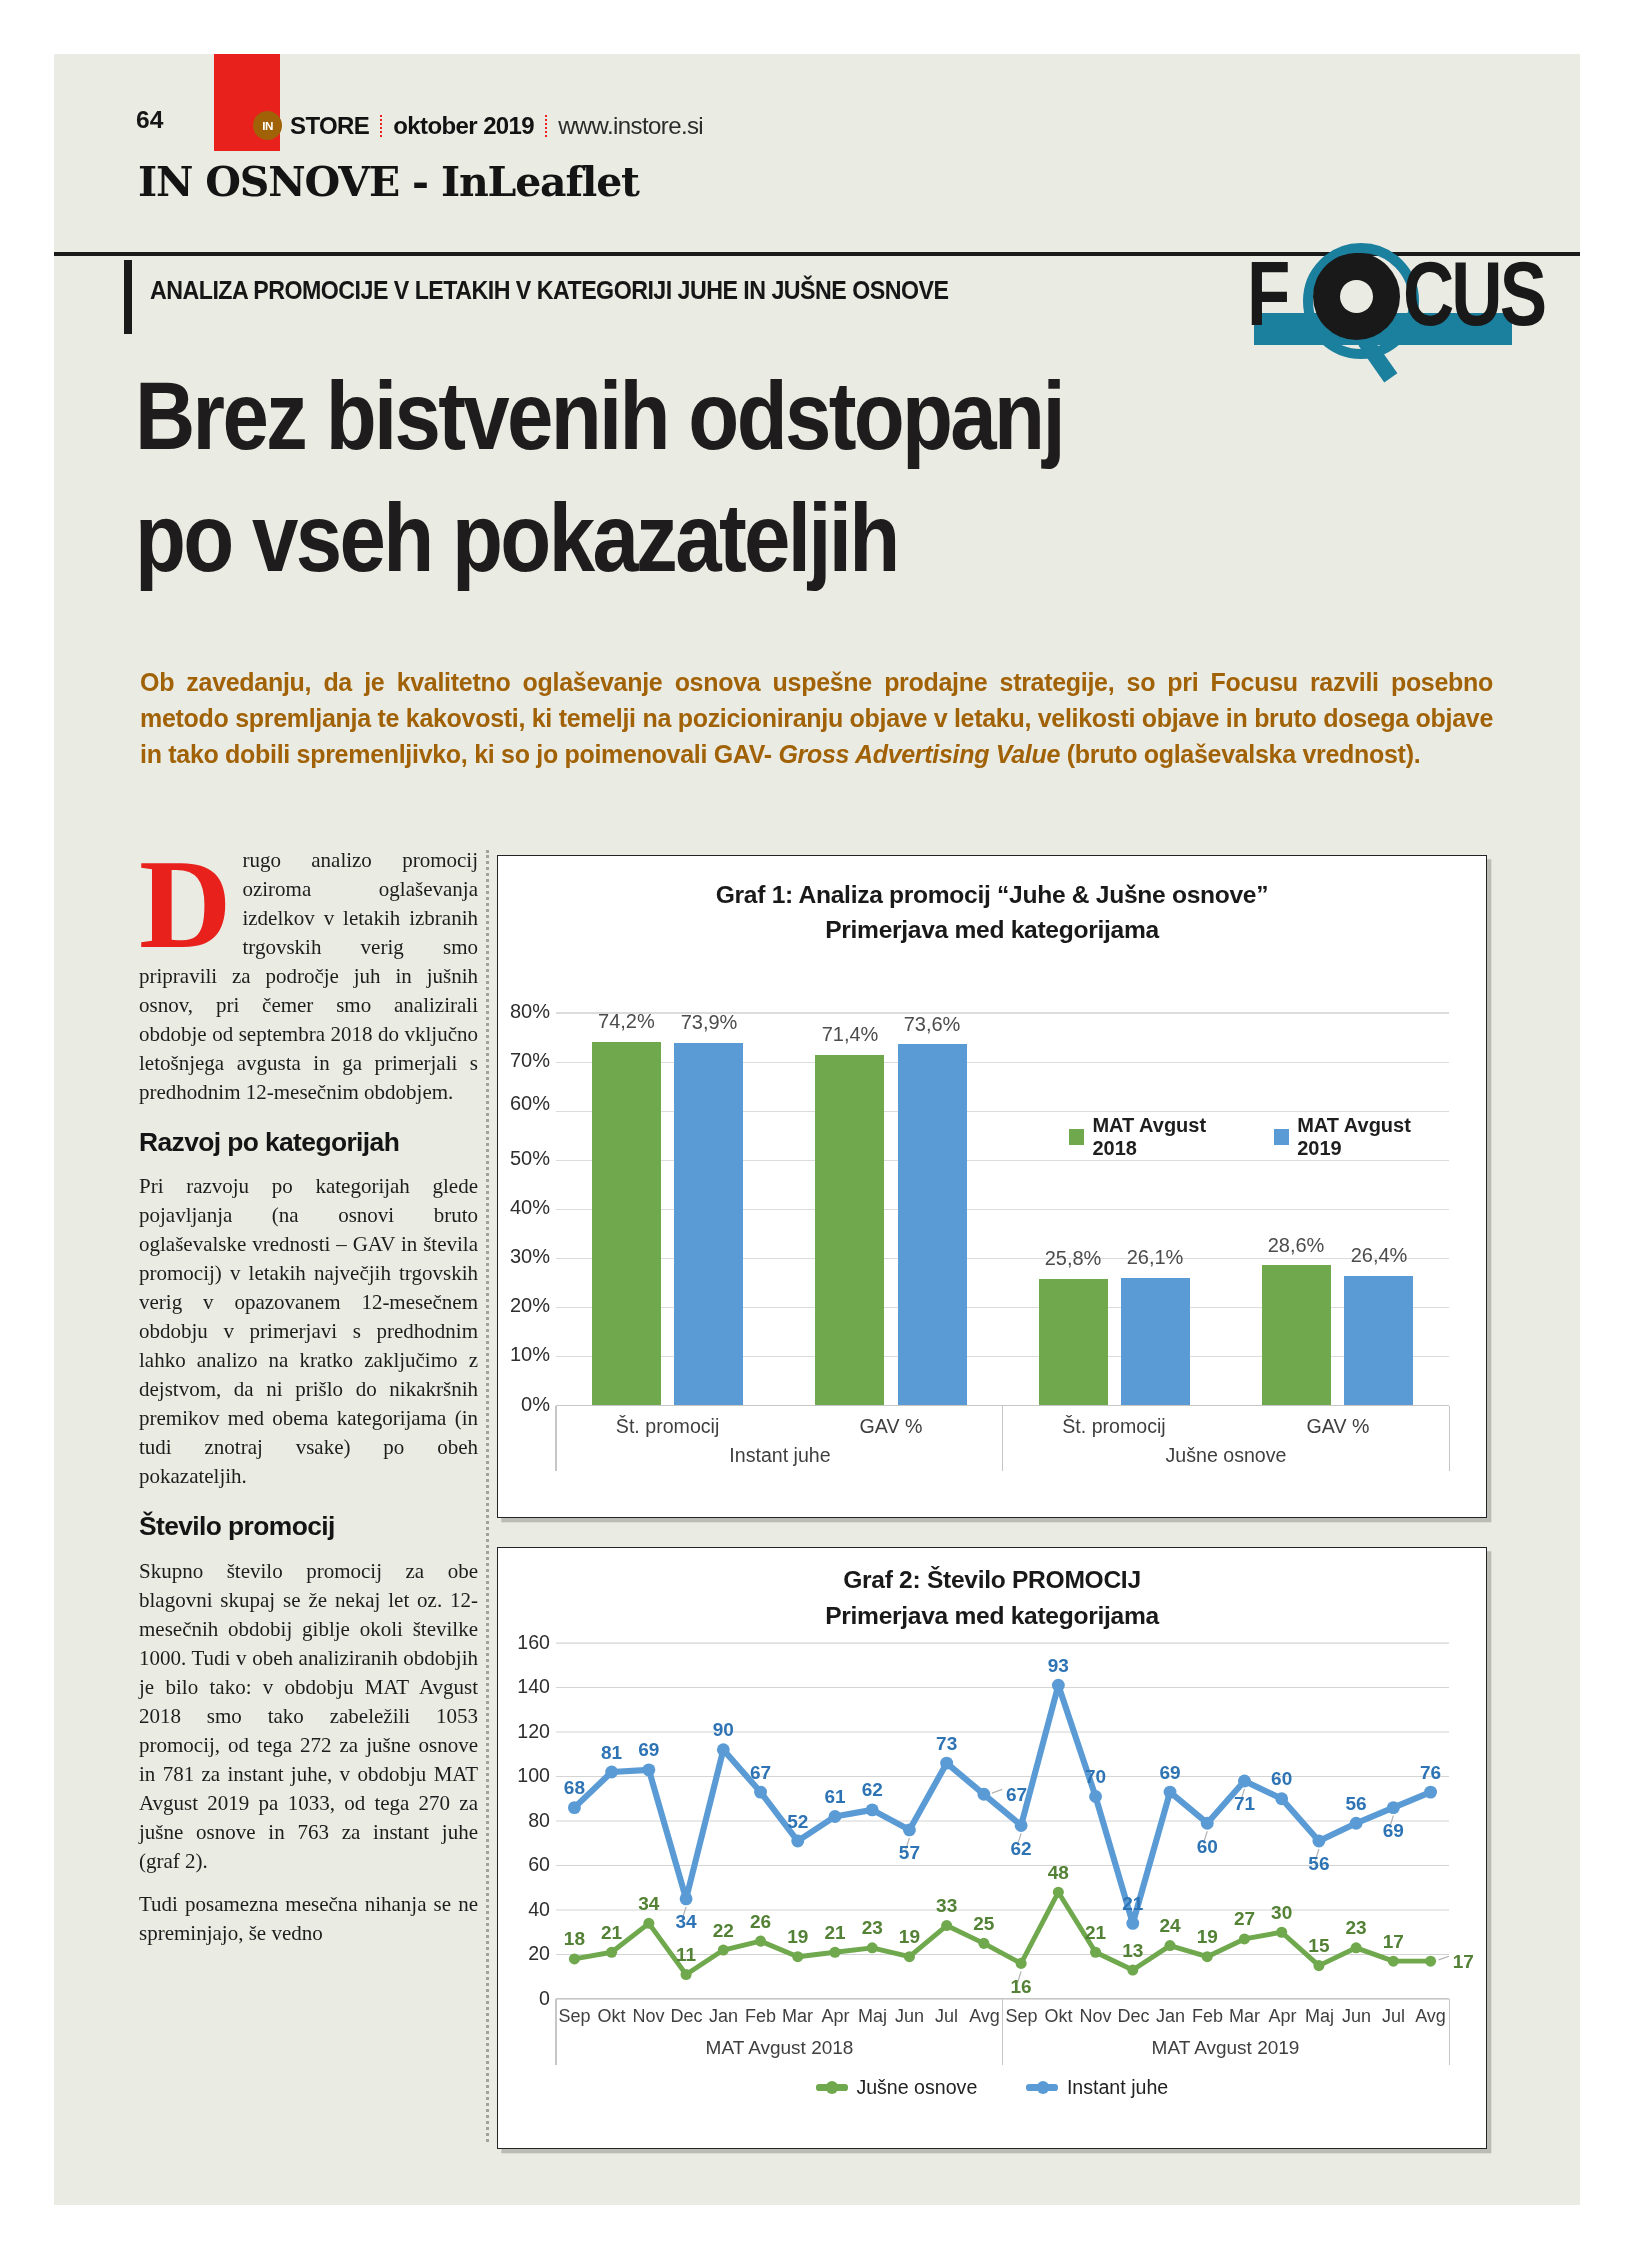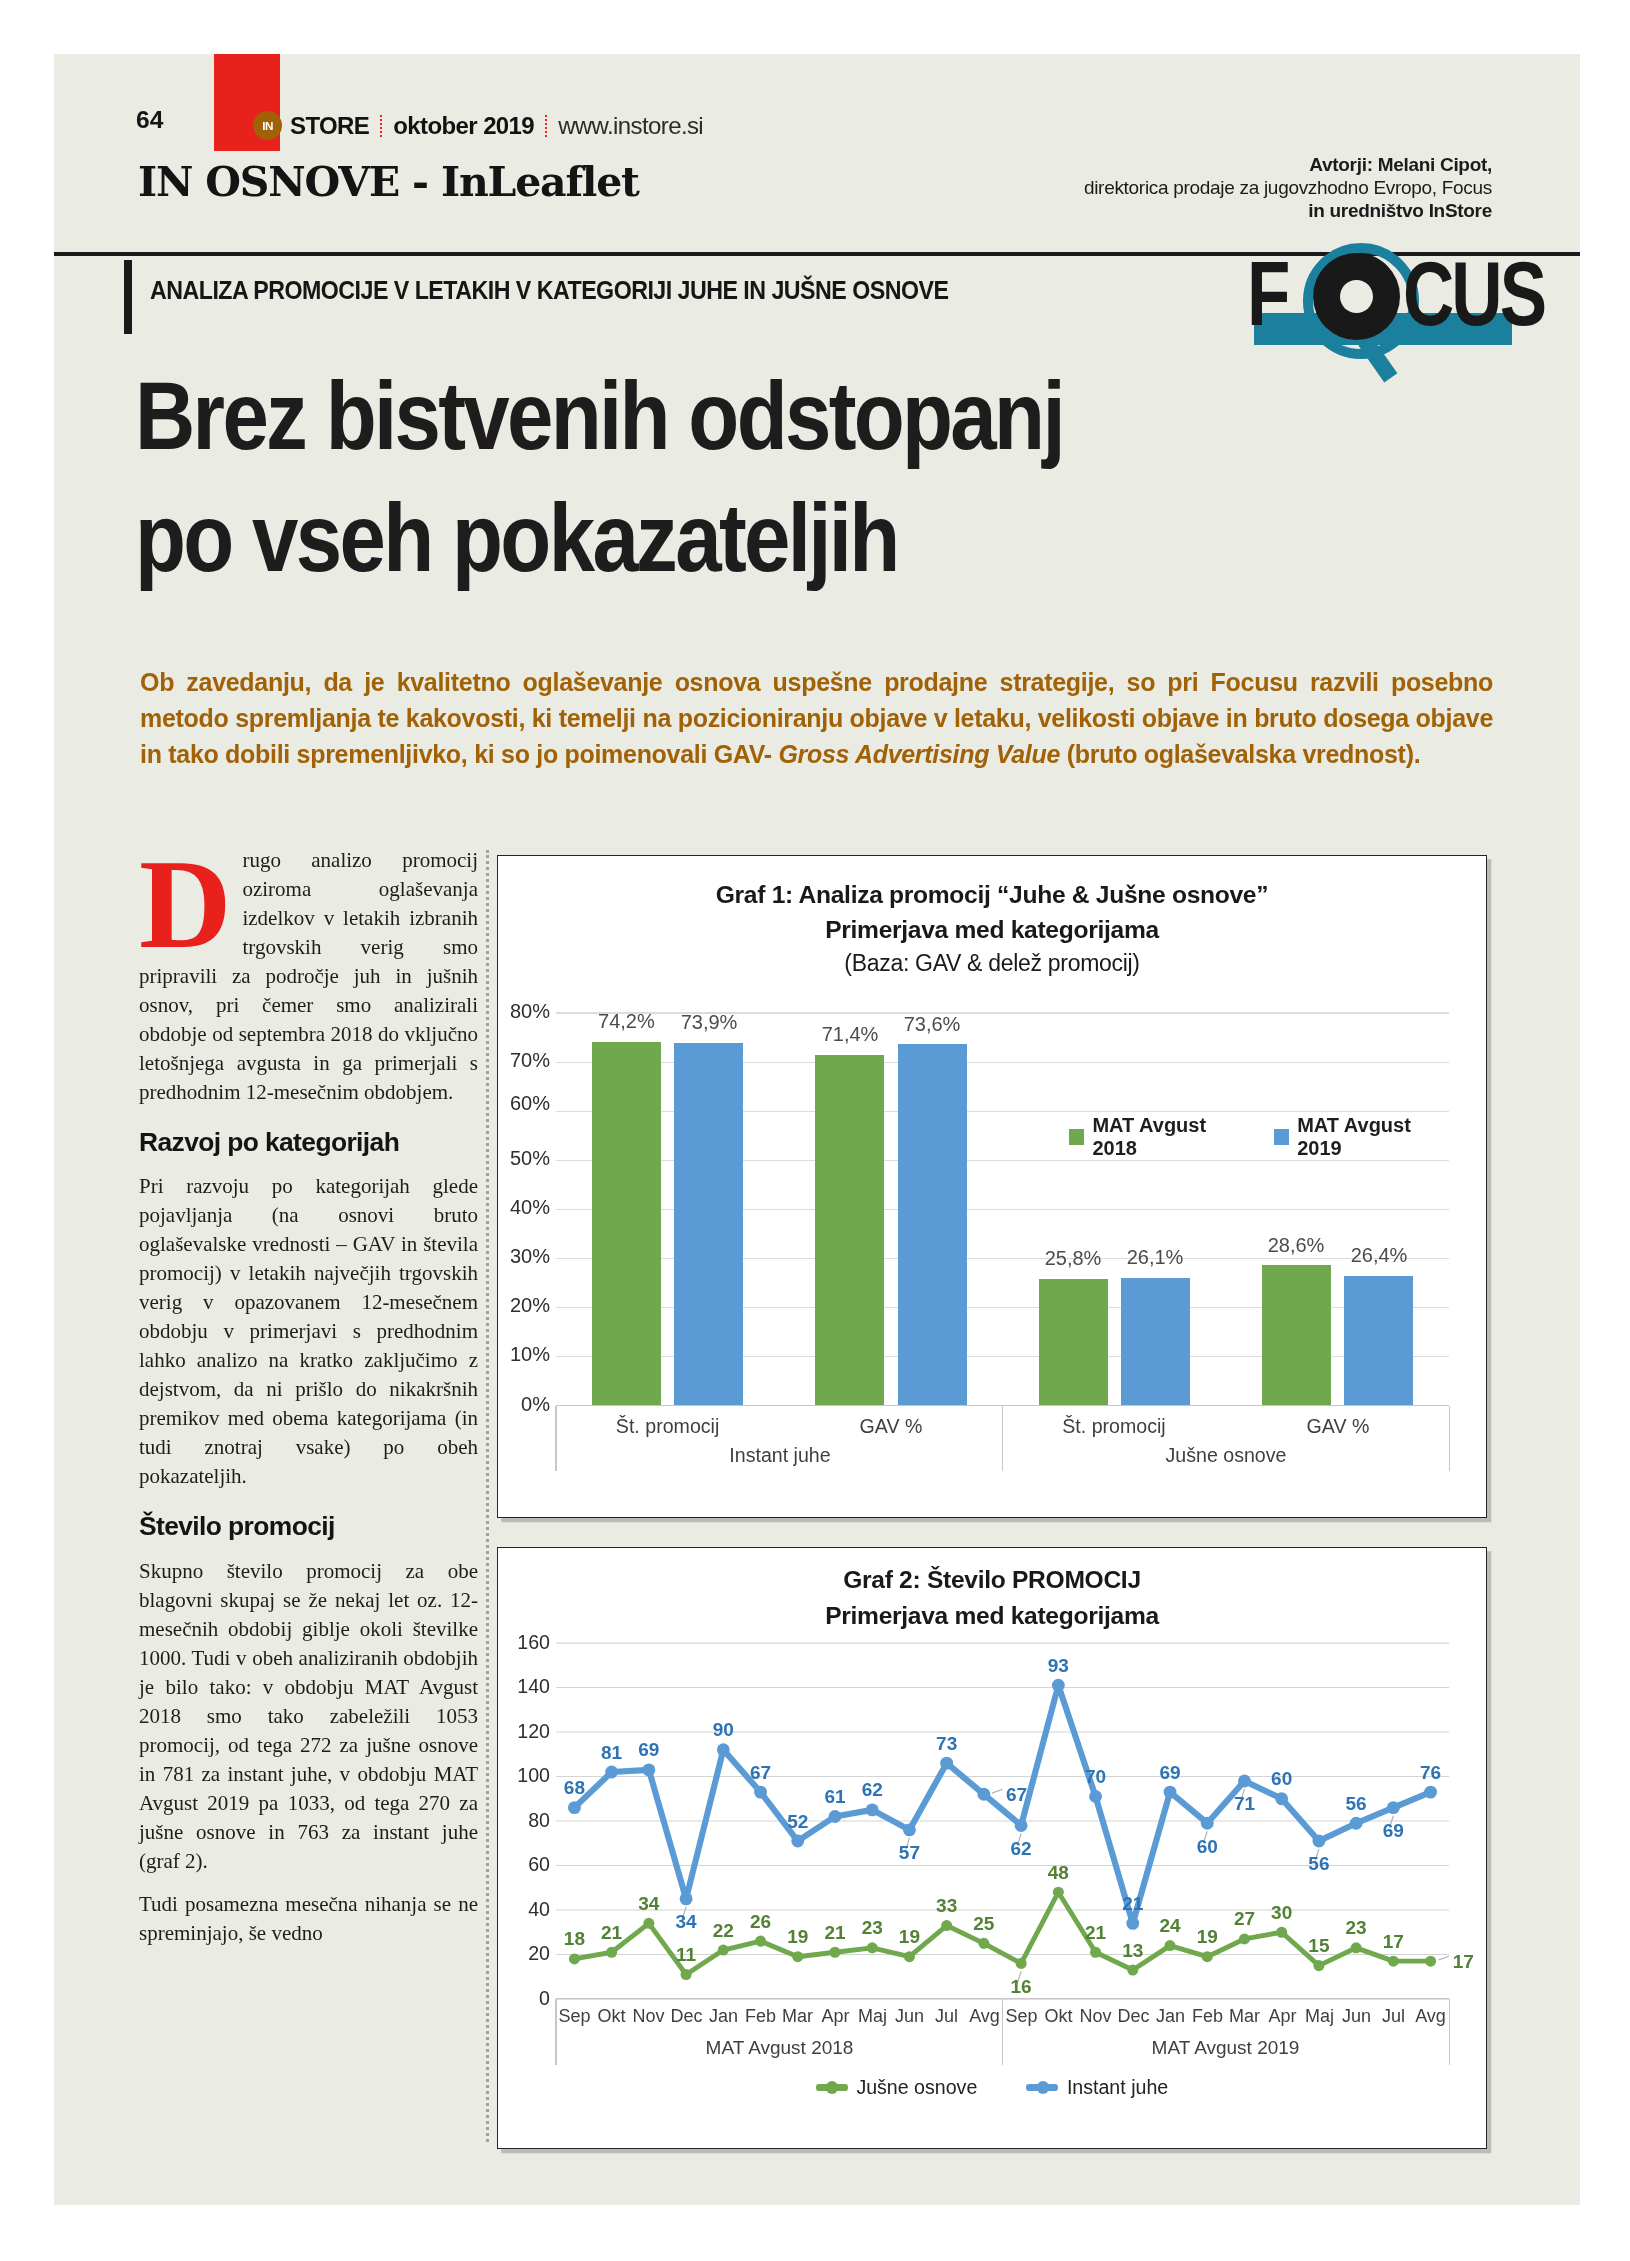--- a/index.html
+++ b/index.html
@@ -102,25 +102,20 @@
   <div class="masthead-text">
     <span class="brand">STORE</span>
     <span class="dotsep"></span>
     <span class="issue">oktober 2019</span>
     <span class="dotsep"></span>
     <span class="site">www.instore.si</span>
   </div>
 
   <div class="infocus">IN OSNOVE - InLeaflet</div>
 
-  <div class="authors">
-    <span class="b" style="display:block">Avtorji: Melani Cipot,</span>
-    <span style="display:block">direktorica prodaje za jugovzhodno Evropo, Focus</span>
-    <span class="b" style="display:block">in uredništvo InStore</span>
-  </div>
 
   <div class="top-rule"></div>
 
   <div class="kicker-bar"></div>
   <div class="kicker">ANALIZA PROMOCIJE V LETAKIH V KATEGORIJI JUHE IN JUŠNE OSNOVE</div>
 
   <div class="focus-logo">
     <div class="focus-ring"></div>
     <div class="focus-band"></div>
     <div class="focus-handle"></div>
@@ -143,21 +138,20 @@
     <h3>Število promocij</h3>
     <p>Skupno število promocij za obe blagovni skupaj se že nekaj let oz. 12-mesečnih obdobij giblje okoli številke 1000. Tudi v obeh analiziranih obdobjih je bilo tako: v obdobju MAT Avgust 2018 smo tako zabeležili 1053 promocij, od tega 272 za jušne osnove in 781 za instant juhe, v obdobju MAT Avgust 2019 pa 1033, od tega 270 za jušne osnove in 763 za instant juhe (graf 2).</p>
     <p>Tudi posamezna mesečna nihanja se ne spreminjajo, še vedno</p>
   </div>
 
   <div class="col-divider"></div>
 
   <div class="chart-box g1" id="g1box">
     <div class="chart-title t1">Graf 1: Analiza promocij “Juhe &amp; Jušne osnove”</div>
     <div class="chart-title t2">Primerjava  med kategorijama</div>
-    <div class="chart-title t3">(Baza: GAV &amp; delež promocij)</div>
     <div id="g1plot" style="position:absolute;left:58px;top:157px;width:893px;height:393px;">
         <div class="gridline" style="top: -0.6px; background: rgb(220, 220, 220);"></div>
         <div class="gridline" style="top: 49px; background: rgb(220, 220, 220);"></div>
         <div class="gridline" style="top: 98px; background: rgb(220, 220, 220);"></div>
         <div class="gridline" style="top: 147px; background: rgb(220, 220, 220);"></div>
         <div class="gridline" style="top: 196px; background: rgb(220, 220, 220);"></div>
         <div class="gridline" style="top: 245px; background: rgb(220, 220, 220);"></div>
         <div class="gridline" style="top: 294px; background: rgb(220, 220, 220);"></div>
         <div class="gridline" style="top: 343px; background: rgb(220, 220, 220);"></div>
         <div class="gridline" style="top: 392px; background: rgb(185, 185, 185);"></div>

